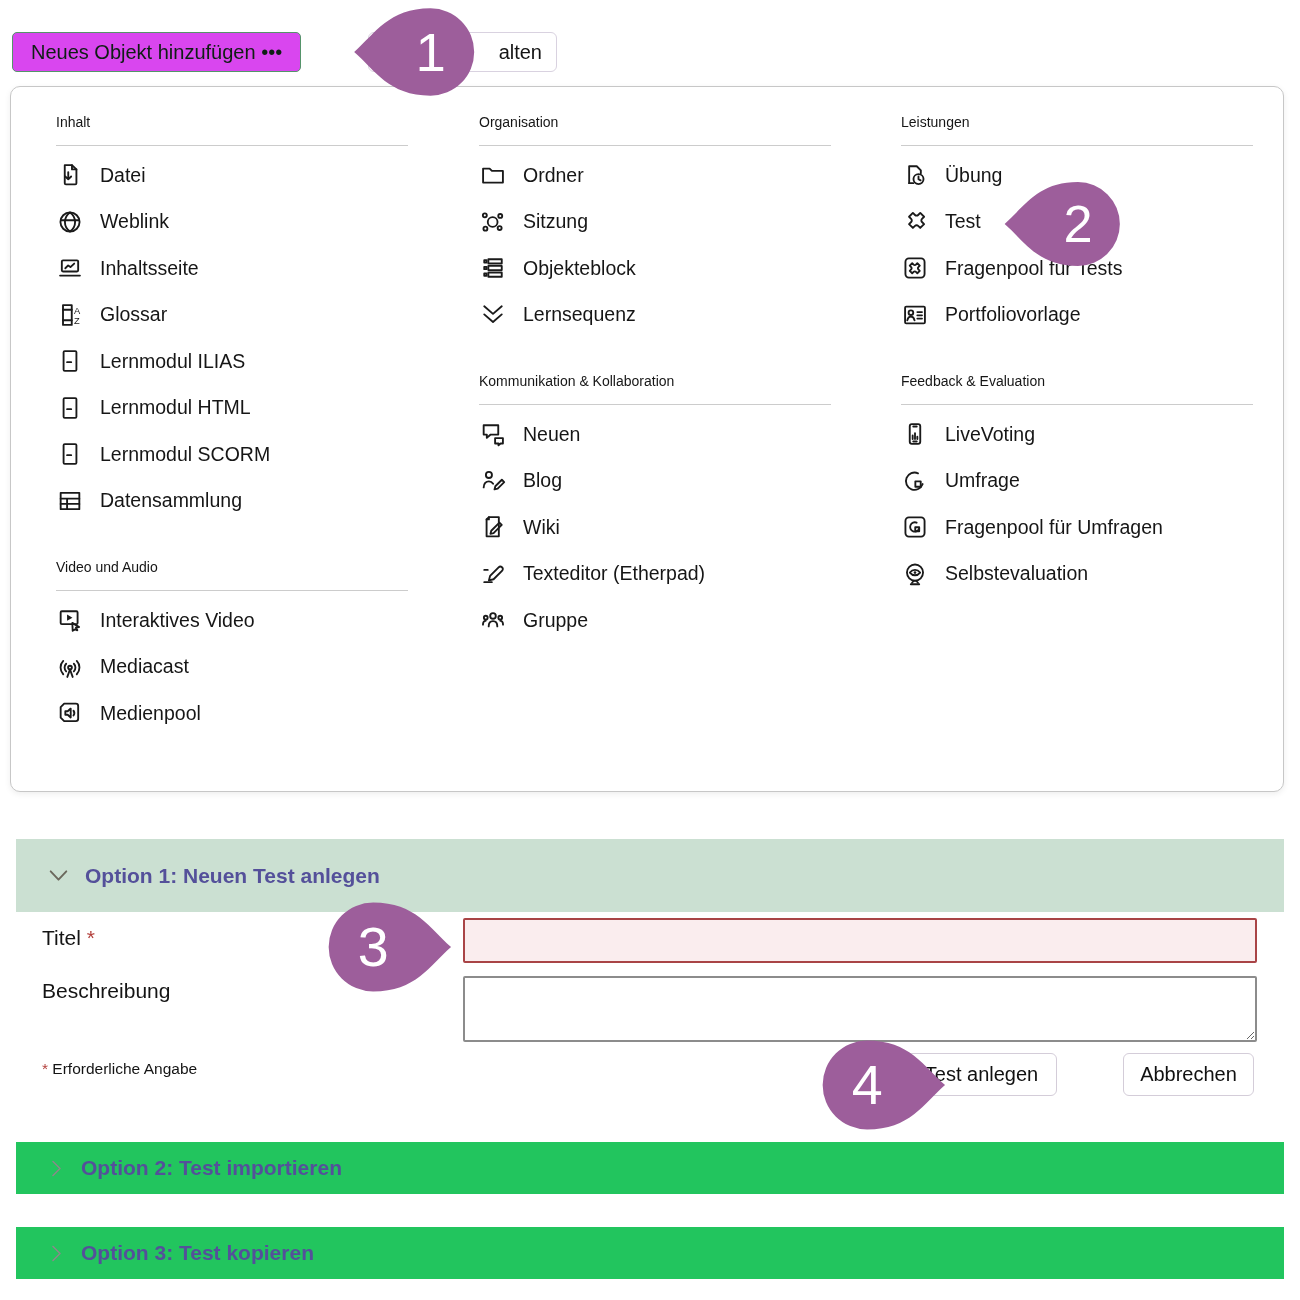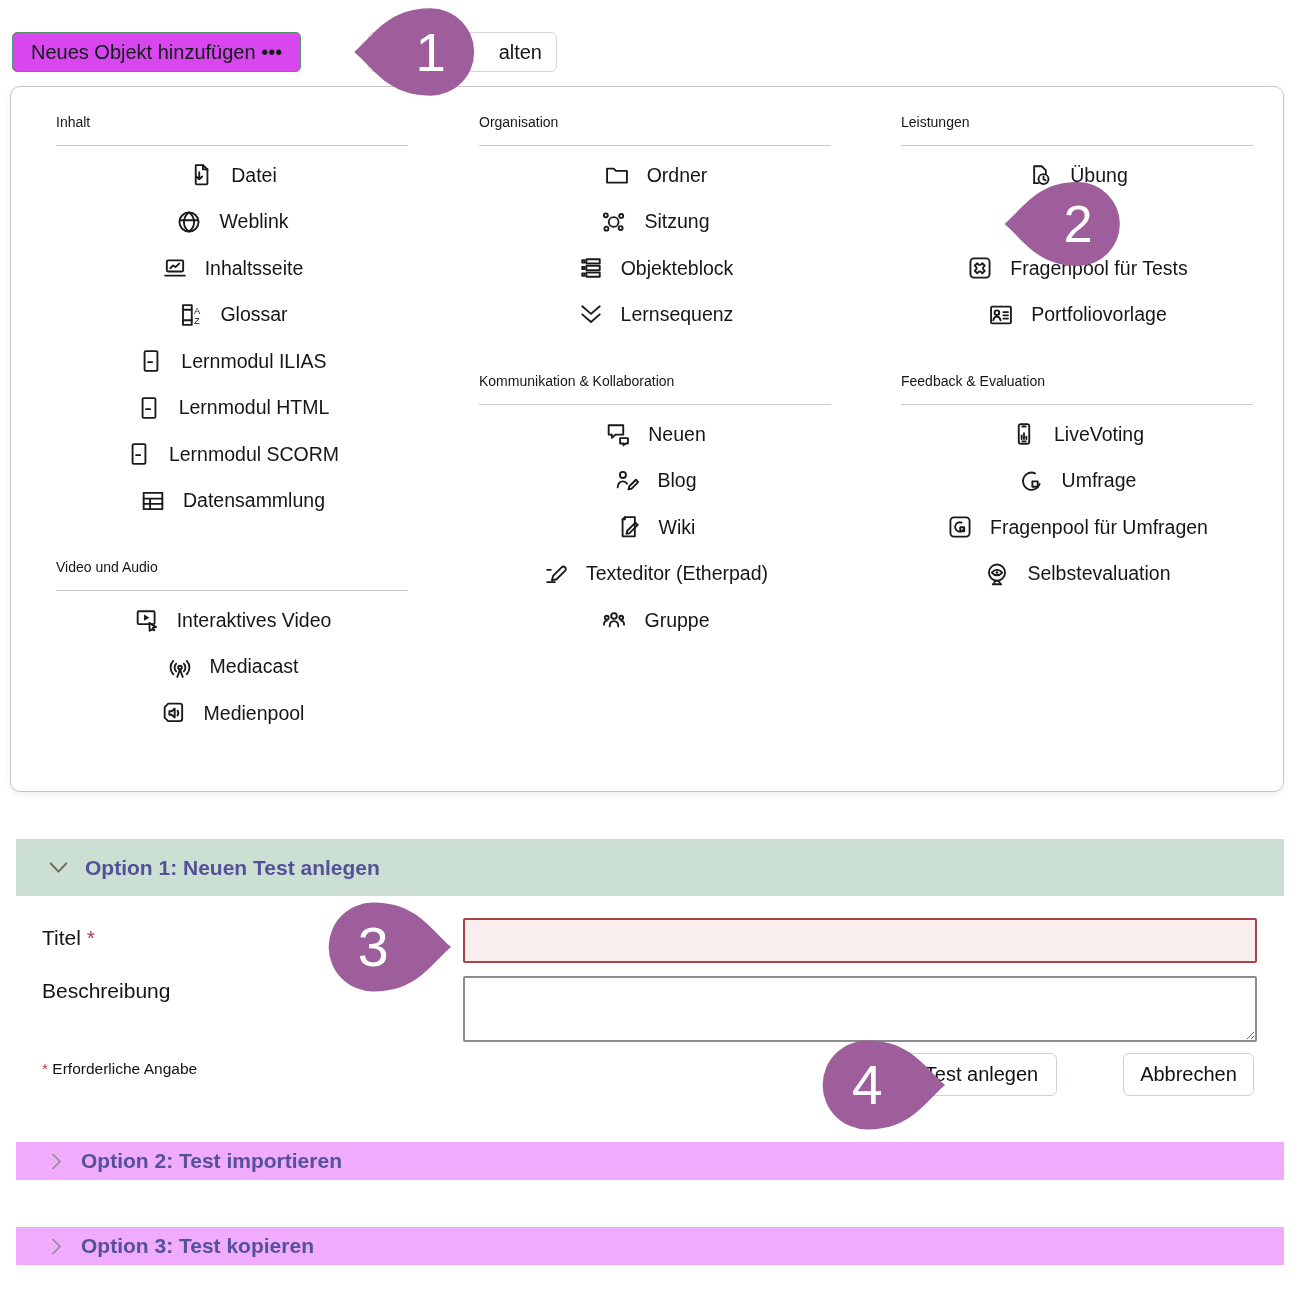--- a/index.html
+++ b/index.html
@@ -9,33 +9,33 @@
   
   .btn-green{position:absolute;left:12px;top:32px;height:40px;padding:0 18px;background:#d946ef;border:1px solid #55946a;border-radius:5px;font-size:20px;color:#0e1f14;display:flex;align-items:center;box-sizing:border-box;cursor:pointer;}
   .btn-partial{position:absolute;left:368px;top:32px;width:189px;height:40px;background:#fff;border:1px solid #d9d2e0;border-radius:6px;font-size:20px;color:#141414;display:flex;align-items:center;justify-content:flex-end;padding-right:14px;box-sizing:border-box;cursor:pointer;}
 
   
   .panel{position:absolute;left:10px;top:86px;width:1274px;height:706px;background:#fff;border:1px solid #c7c7c7;border-radius:10px;box-shadow:0 2px 6px rgba(0,0,0,.07);box-sizing:border-box;}
   .col{position:absolute;top:22px;width:352px;}
   .col1{left:45px}.col2{left:468px}.col3{left:890px}
   .sec-title{font-size:14px;color:#161616;line-height:26px;padding-bottom:10px;border-bottom:1px solid #cccccc;margin-bottom:6px;}
   .sec-title.gap{margin-top:30px;}
-  .item{display:flex;align-items:center;height:46.5px;gap:16px;font-size:19.5px;color:#161616;cursor:pointer;justify-content:center;}
+  .item{display:flex;align-items:center;height:46.5px;gap:16px;font-size:19.5px;color:#161616;cursor:pointer;}
   .ic{width:28px;height:28px;flex:0 0 28px;display:flex;align-items:center;justify-content:center;color:#1a1a1a;}
   .ic svg{width:28px;height:28px;display:block;}
 
   
   .callout{position:absolute;z-index:20;}
   .callout svg{display:block;}
   .callout text{font-family:"Liberation Sans",sans-serif;font-weight:400;}
 
   
   .acc{position:absolute;left:16px;display:flex;align-items:center;gap:14px;padding-left:30px;box-sizing:border-box;cursor:pointer;}
-  .acc-open{top:839px;width:1268px;height:57px;background:#cbe0d2;}
-  .acc-closed{width:1268px;height:38px;background:#f0abfc;}
+  .acc-open{top:839px;width:1268px;height:73px;background:#cbe0d2;}
+  .acc-closed{width:1268px;height:52px;background:#22c55e;}
   .acc-title{font-size:21px;font-weight:700;color:#54509a;}
   .chev{display:flex;align-items:center;color:#6b685c;}
   .chev svg{width:25px;height:25px;}
   .chev-r{color:#8a8a8a;}
   .chev-r svg{width:21px;height:21px;}
 
   .flabel{position:absolute;left:42px;font-size:21px;color:#141414;}
   .req-star{color:#b3403c;}
   .input-title{position:absolute;left:463px;top:918px;width:794px;height:45px;background:#faedee;border:2px solid #a94446;border-radius:2px;box-sizing:border-box;font-size:19px;font-family:"Liberation Sans",sans-serif;padding:0 10px;color:#141414;}
   .input-desc{position:absolute;left:463px;top:976px;width:794px;height:66px;background:#ffffff;border:2px solid #8c8c8c;border-radius:2px;box-sizing:border-box;font-size:19px;font-family:"Liberation Sans",sans-serif;padding:6px 10px;color:#141414;resize:both;}

